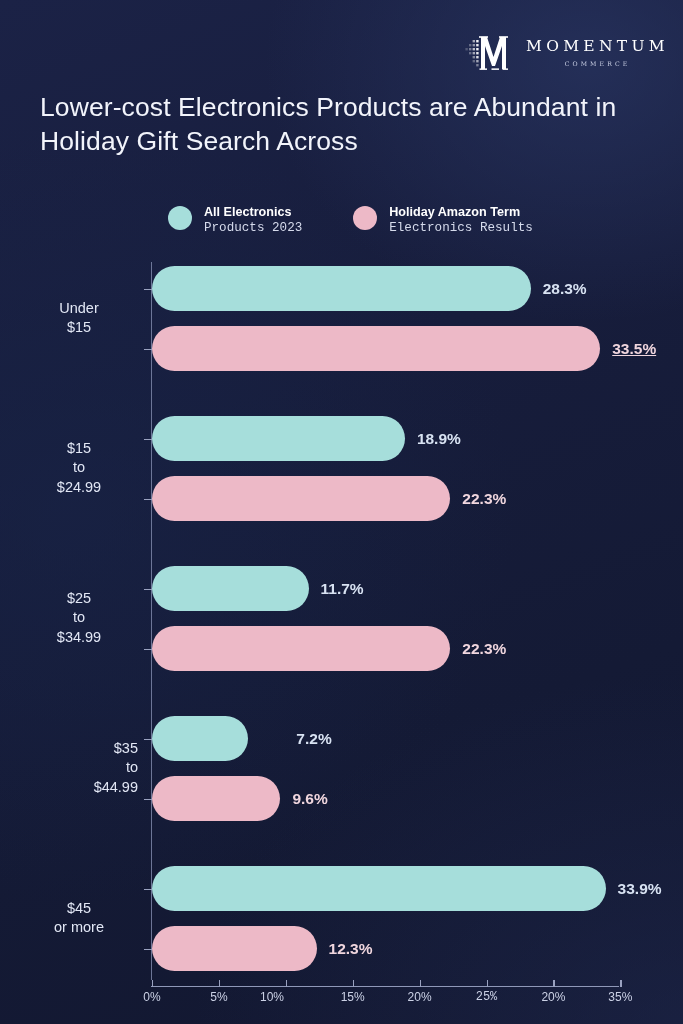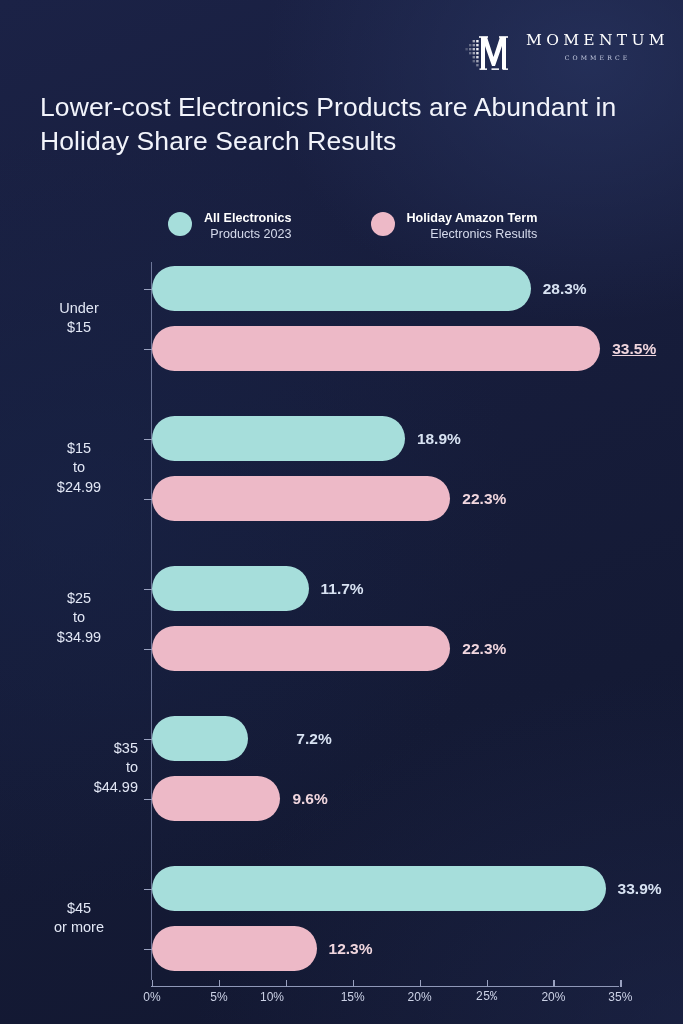--- a/index.html
+++ b/index.html
@@ -13,21 +13,21 @@
   #root {
     position:absolute; inset:0;
     background:
       radial-gradient(ellipse 520px 420px at 86% 6%, rgba(40,52,96,0.75) 0%, rgba(26,33,66,0.0) 62%),
       radial-gradient(ellipse 640px 560px at 10% 50%, rgba(24,36,72,0.55) 0%, rgba(20,26,53,0.0) 70%),
       radial-gradient(ellipse 700px 500px at 100% 100%, rgba(34,44,84,0.45) 0%, rgba(20,26,53,0.0) 70%),
       linear-gradient(160deg, #1b2246 0%, #171d3c 38%, #141a35 70%, #121730 100%);
   }
 
   
-  .logo { position:absolute; top:33px; left:461px; display:flex; gap:13px; }
+  .logo { position:absolute; top:33px; left:461px; display:flex; align-items:center; gap:13px; }
   .logo-mark { width:48px; height:40px; position:relative; }
   .logo-word { display:flex; flex-direction:column; align-items:center; line-height:1; }
   .logo-name {
     font-family:"DejaVu Serif", serif; font-size:15.5px; letter-spacing:4.3px;
     color:#ffffff; font-weight:400; padding-left:4px;
   }
   .logo-sub {
     font-family:"DejaVu Serif", serif; font-size:6.2px; letter-spacing:3.1px;
     color:#c9cfe4; margin-top:6px; padding-left:4px;
   }
@@ -40,26 +40,26 @@
     line-height:1.30; letter-spacing:0.1px;
   }
   .subtitle {
     position:absolute; left:40px; top:160px; width:600px;
     font-family:"Liberation Sans", sans-serif;
     font-size:15px; font-weight:400; color:#c8cee3;
     line-height:1.42;
   }
 
   
-  .legend { position:absolute; left:168px; top:210px; display:flex; gap:79px; }
+  .legend { position:absolute; left:168px; top:204px; display:flex; gap:51px; }
   .legend-item { display:flex; align-items:flex-start; gap:12px; }
   .legend-dot { width:24px; height:24px; border-radius:50%; flex:none; margin-top:2px; }
   .legend-text { line-height:1.30; }
   .legend-l1 { font-family:"Liberation Sans", sans-serif; font-size:12.6px; font-weight:bold; color:#ffffff; }
-  .legend-l2 { font-family:Liberation Sans, sans-serif; font-size:12.6px; font-weight:400; color:#d6dbec;text-align:right; }
+  .legend-l2 { font-family:Liberation Mono, monospace; font-size:12.6px; font-weight:400; color:#d6dbec;text-align:right; }
 
   
   #chart { position:absolute; left:0; top:0; width:683px; height:1024px; }
   .axis-line { position:absolute; left:151px; top:262px; width:1.4px; height:718px; background:#7d86a8; opacity:.85; }
   .tick-mark { position:absolute; width:8px; height:1.4px; background:#9aa2c0; left:144px; }
   .xtick-mark { position:absolute; width:1.4px; height:7px; background:#9aa2c0; top:980px; }
   .xaxis-line { position:absolute; left:151px; top:986px; height:1.4px; background:#8f98b8; }
   .xlabel {
     position:absolute; top:990px; font-family:"Liberation Sans", sans-serif;
     font-size:12px; color:#ccd2e6; transform:translateX(-50%); white-space:nowrap;
@@ -117,21 +117,21 @@
           <rect x="15.2" y="31" width="2.4" height="2.4" opacity="0.4"></rect>
         </g>
       </svg>
     </div>
     <div class="logo-word">
       <div class="logo-name">MOMENTUM</div>
       <div class="logo-sub">COMMERCE</div>
     </div>
   </div>
 
-  <div class="title">Lower-cost Electronics Products are Abundant in Holiday Share Search Results</div>
+  <div class="title">Lower-cost Electronics Products are Abundant in Holiday Gift Search Across</div>
 
   <div class="legend">
     <div class="legend-item">
       <span class="legend-dot" style="background:#a6dedb"></span>
       <span class="legend-text">
         <span class="legend-l1" style="display:block">All Electronics</span>
         <span class="legend-l2" style="display:block">Products 2023</span>
       </span>
     </div>
     <div class="legend-item">

